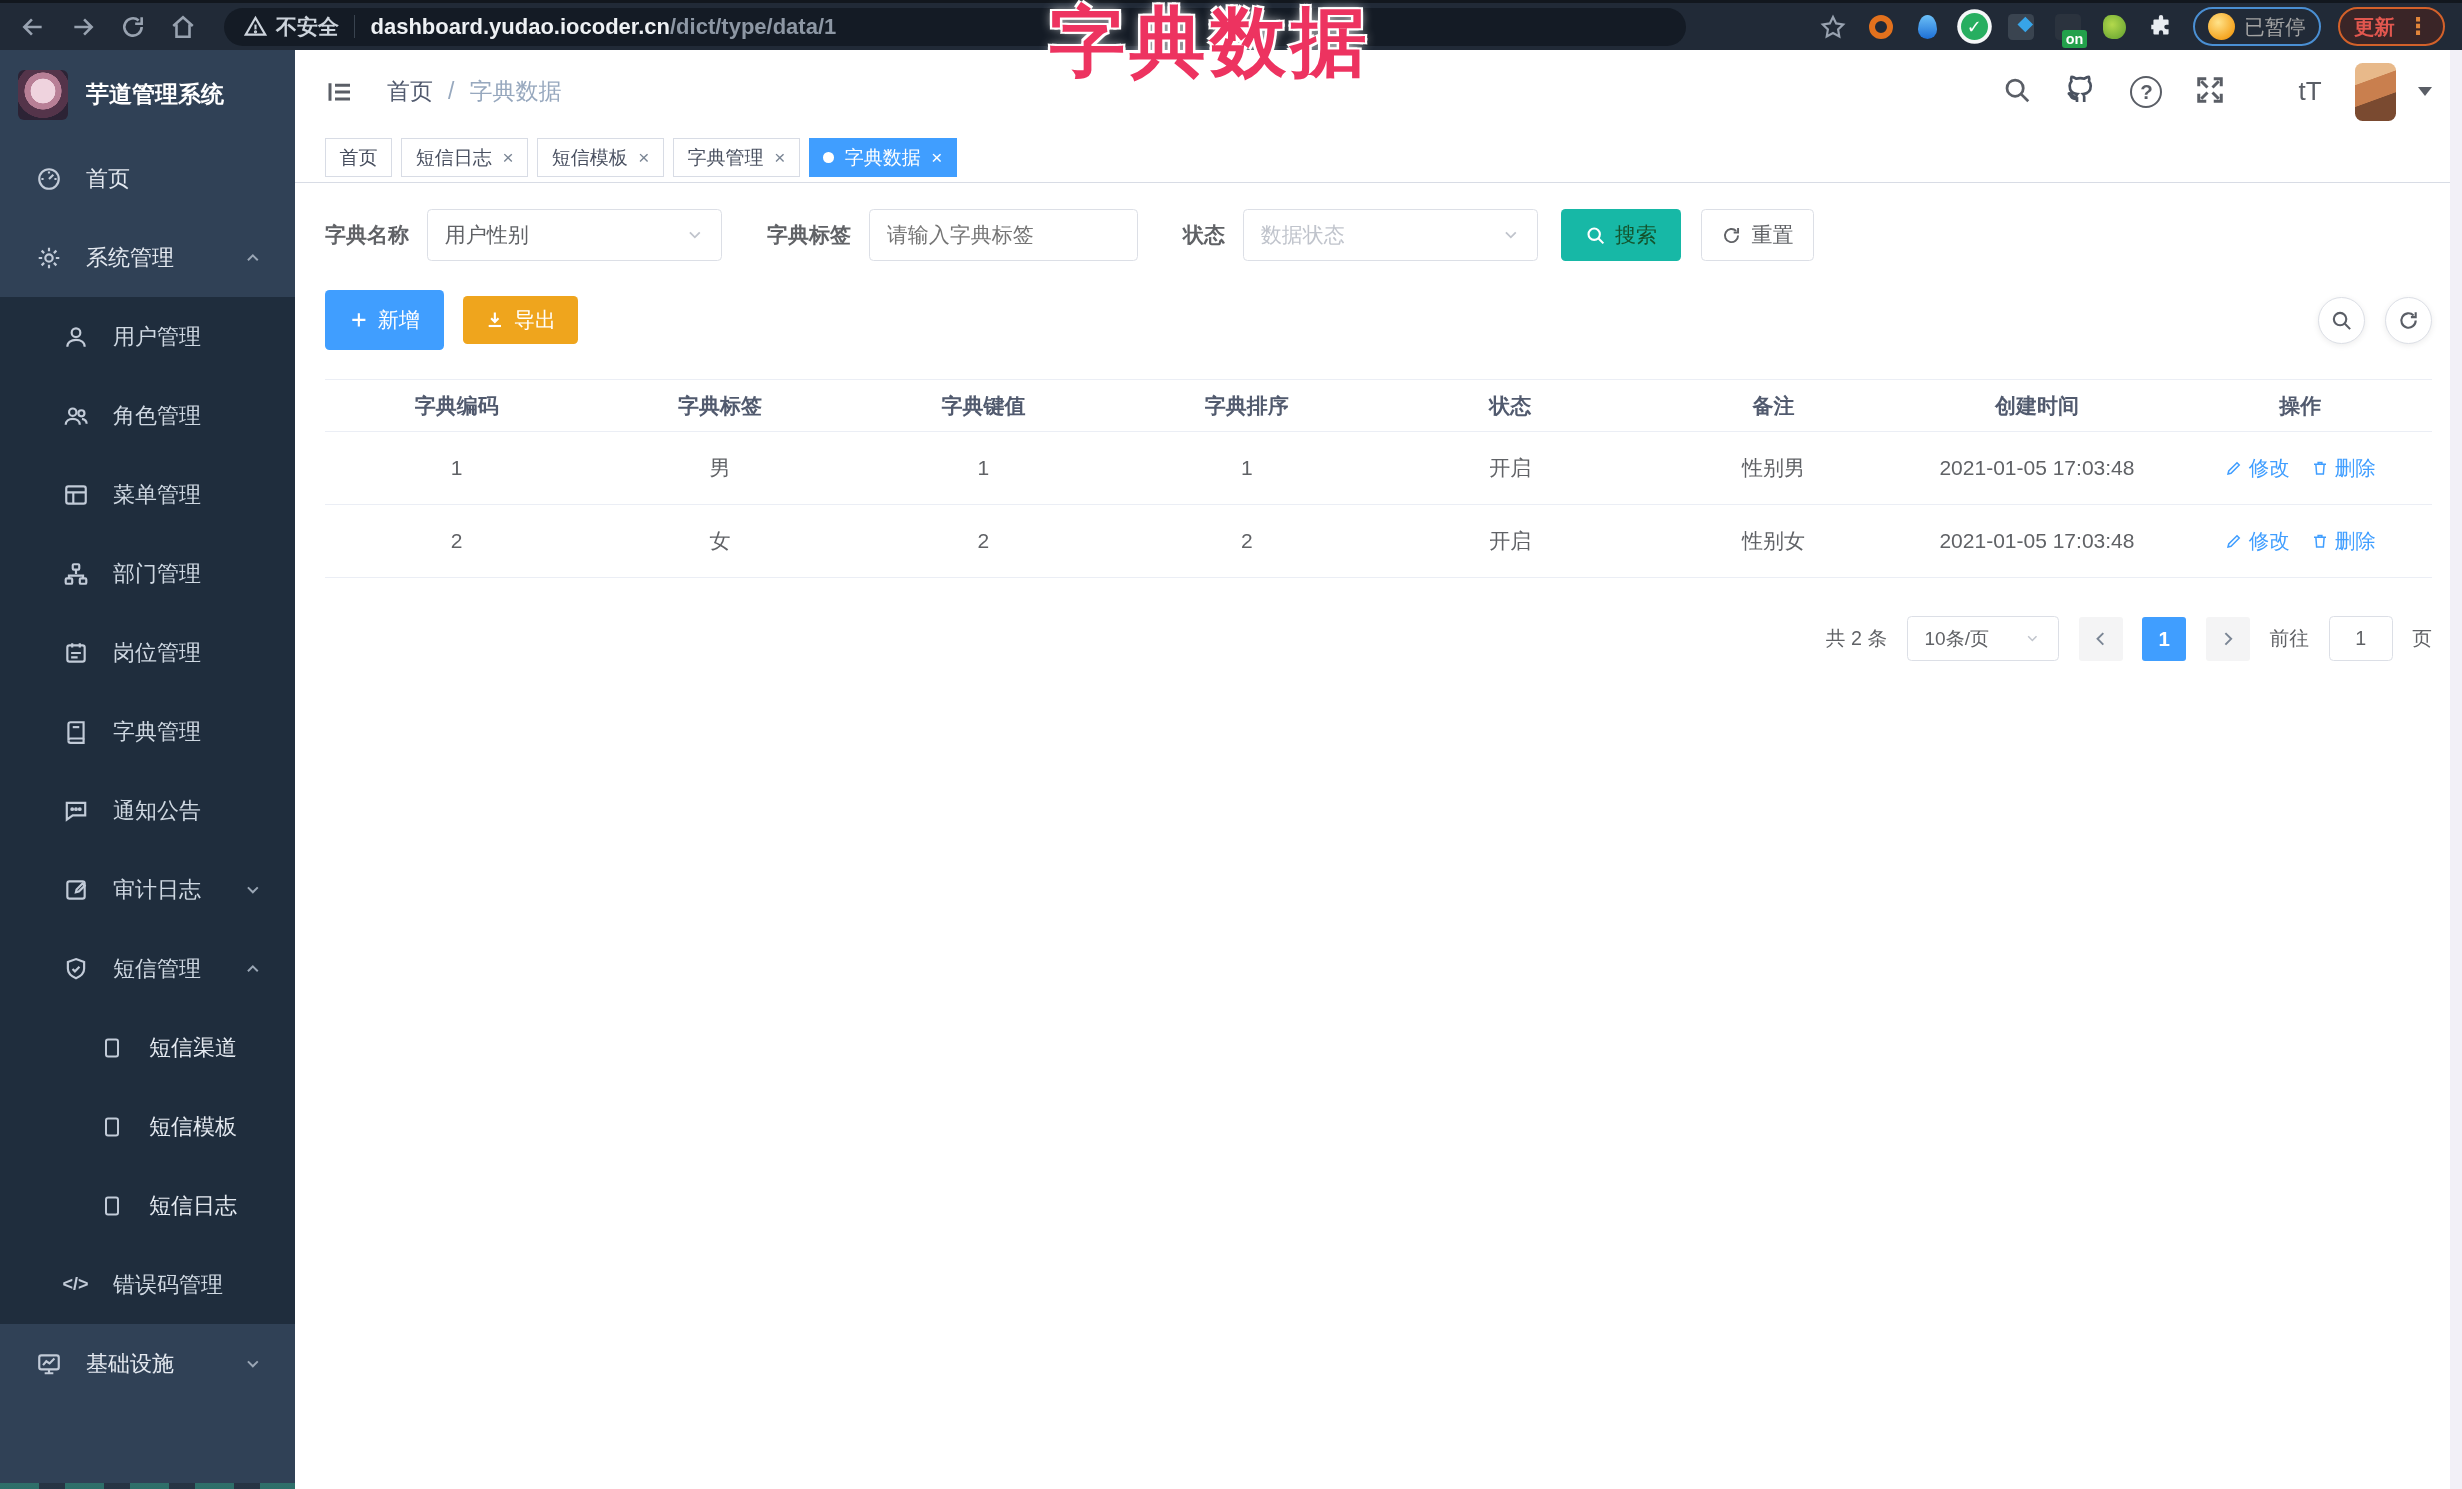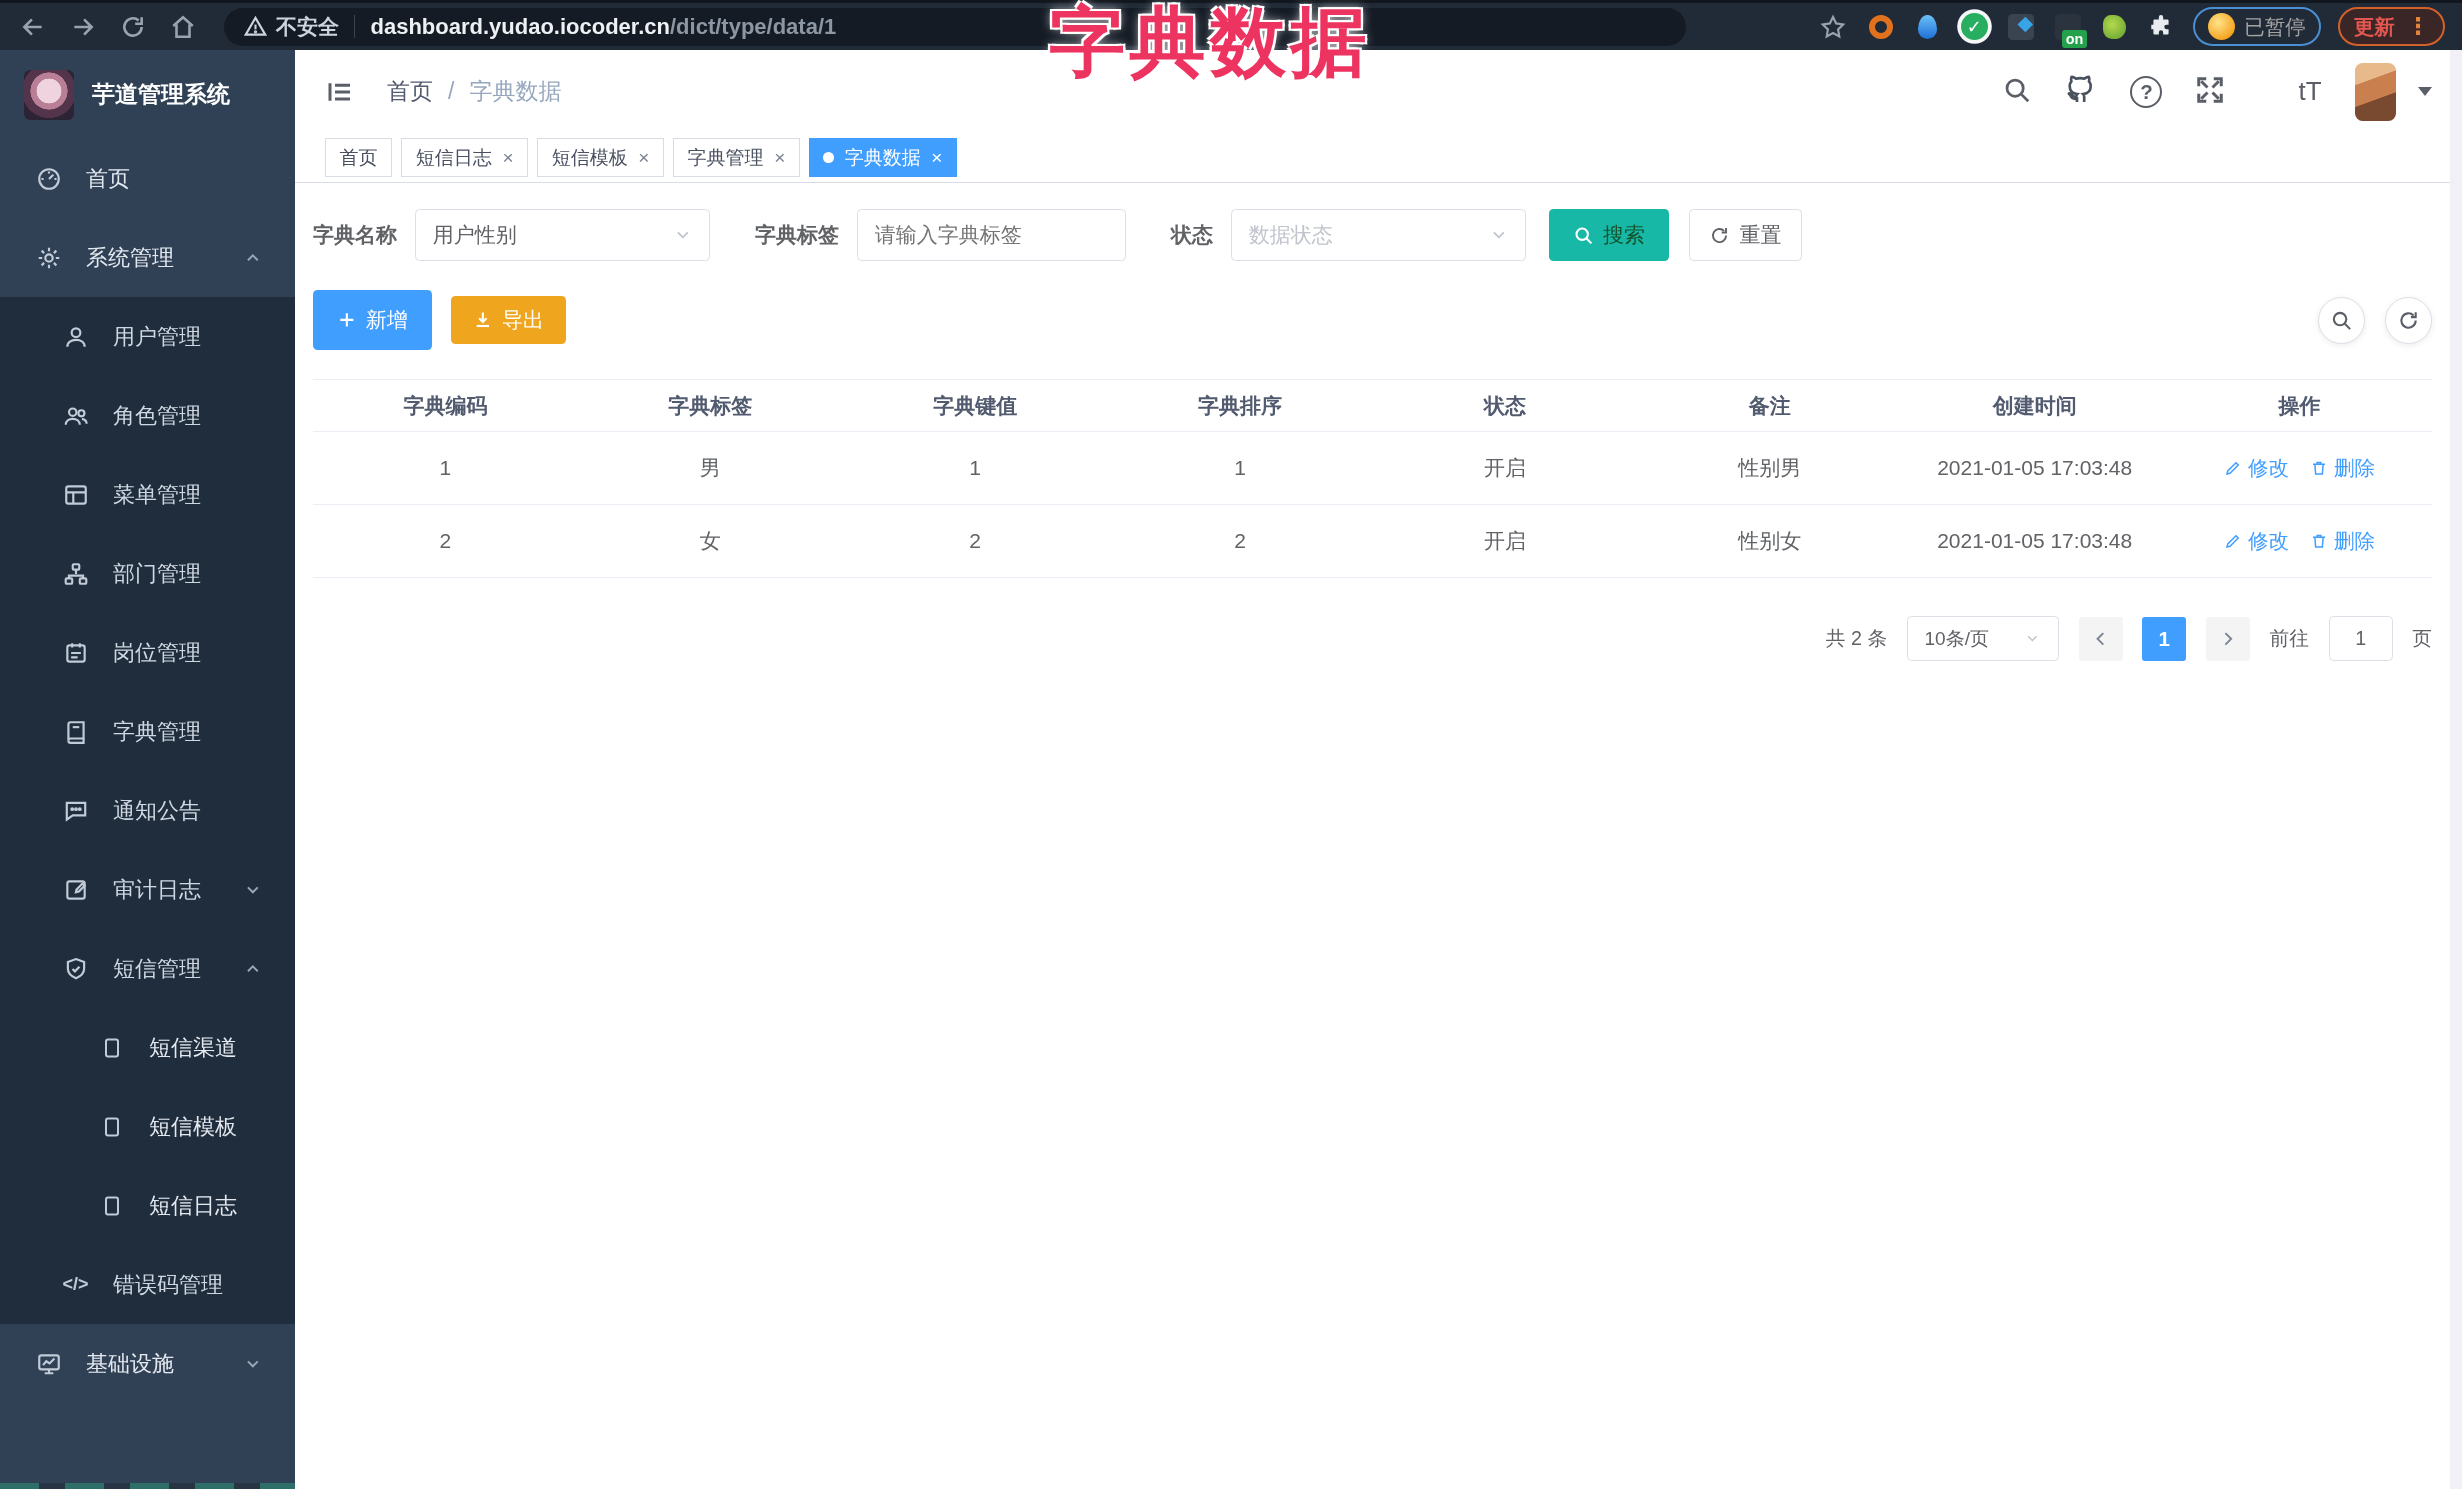--- a/index.html
+++ b/index.html
@@ -33,21 +33,21 @@
   .pill-paused { border:2.3px solid #4a8fd3; }
   .pill-paused .face { width:27px; height:27px; border-radius:50%; background:radial-gradient(circle at 38% 35%,#ffe38a,#f5a623 70%,#d07b12); }
   .pill-paused .txt { color:#a3a3a3; font-size:20.5px; }
   .pill-update { border:2.3px solid #d3612a; background:#3a2527; gap:12px; }
   .pill-update .txt { color:#e2574f; font-size:20.5px; font-weight:700; }
   .pill-update .kebab { color:#e2853a; font-size:23px; font-weight:700; letter-spacing:0; }
 
   
   .app { display:flex; height:1440px; }
   .sidebar { width:295px; flex:0 0 295px; background:#304156; position:relative; overflow:hidden; }
-  .logo-row { height:89px; display:flex; align-items:center; gap:18px; padding-left:24px; }
+  .logo-row { height:89px; display:flex; align-items:center; gap:18px; padding-left:18px; }
   .logo-img { width:50px; height:50px; border-radius:6px;
               background:radial-gradient(circle at 50% 42%,#efd3de 0 32%,#b87f96 33% 48%,#54344a 49% 70%,#2c2335 71%); }
   .app-title { color:#ffffff; font-size:23px; font-weight:700; }
   .s-item { height:79px; display:flex; align-items:center; gap:24px; padding-left:35px;
             font-size:22px; color:#e4e9f0; position:relative; cursor:pointer; }
   .s-item .s-ico { width:27px; height:27px; color:#c2cbd8; flex:0 0 27px; display:flex; align-items:center; justify-content:center; }
   .s-item.sub { background:#1f2d3d; padding-left:62px; color:#cfd8e2; }
   .s-item.sub2 { background:#1f2d3d; padding-left:98px; }
   .s-item .chev { position:absolute; right:32px; color:#9aa6b5; display:flex; }
   .code-glyph { font-size:18px; font-weight:700; color:#c2cbd8; }
@@ -74,21 +74,21 @@
   
   .tags { height:50px; display:flex; align-items:center; gap:9px; padding:0 30px; border-bottom:0.8px solid #d8dce5; background:#fff; }
   .tag { height:39px; display:flex; align-items:center; gap:10.6px; padding:0 13.6px; border:0.8px solid #d8dce5;
          background:#fff; color:#495060; font-size:19px; cursor:pointer; }
   .tag .close { font-size:19px; color:#7a8594; }
   .tag.active { background:#409eff; border-color:#409eff; color:#fff; }
   .tag.active .close { color:#fff; }
   .tag .dot { width:10.6px; height:10.6px; border-radius:50%; background:#fff; }
 
   
-  .content { flex:1; padding:26px 30px 0 18px; background:#fff; position:relative; }
+  .content { flex:1; padding:26px 30px 0 30px; background:#fff; position:relative; }
   .filters { display:flex; align-items:center; font-size:21px; color:#606266; }
   .f-label { font-weight:700; margin-right:18px; }
   .box { height:52px; border:0.8px solid #dcdfe6; border-radius:4.5px; background:#fff;
          display:flex; align-items:center; padding:0 16.7px; font-size:21px; }
   .sel { justify-content:space-between; }
   .sel .chev-d { color:#c0c4cc; display:flex; }
   .ph { color:#c0c4cc; }
   .val { color:#606266; }
   .w390 { width:295px; } .w355 { width:269px; }
   .gap60 { width:45px; }

